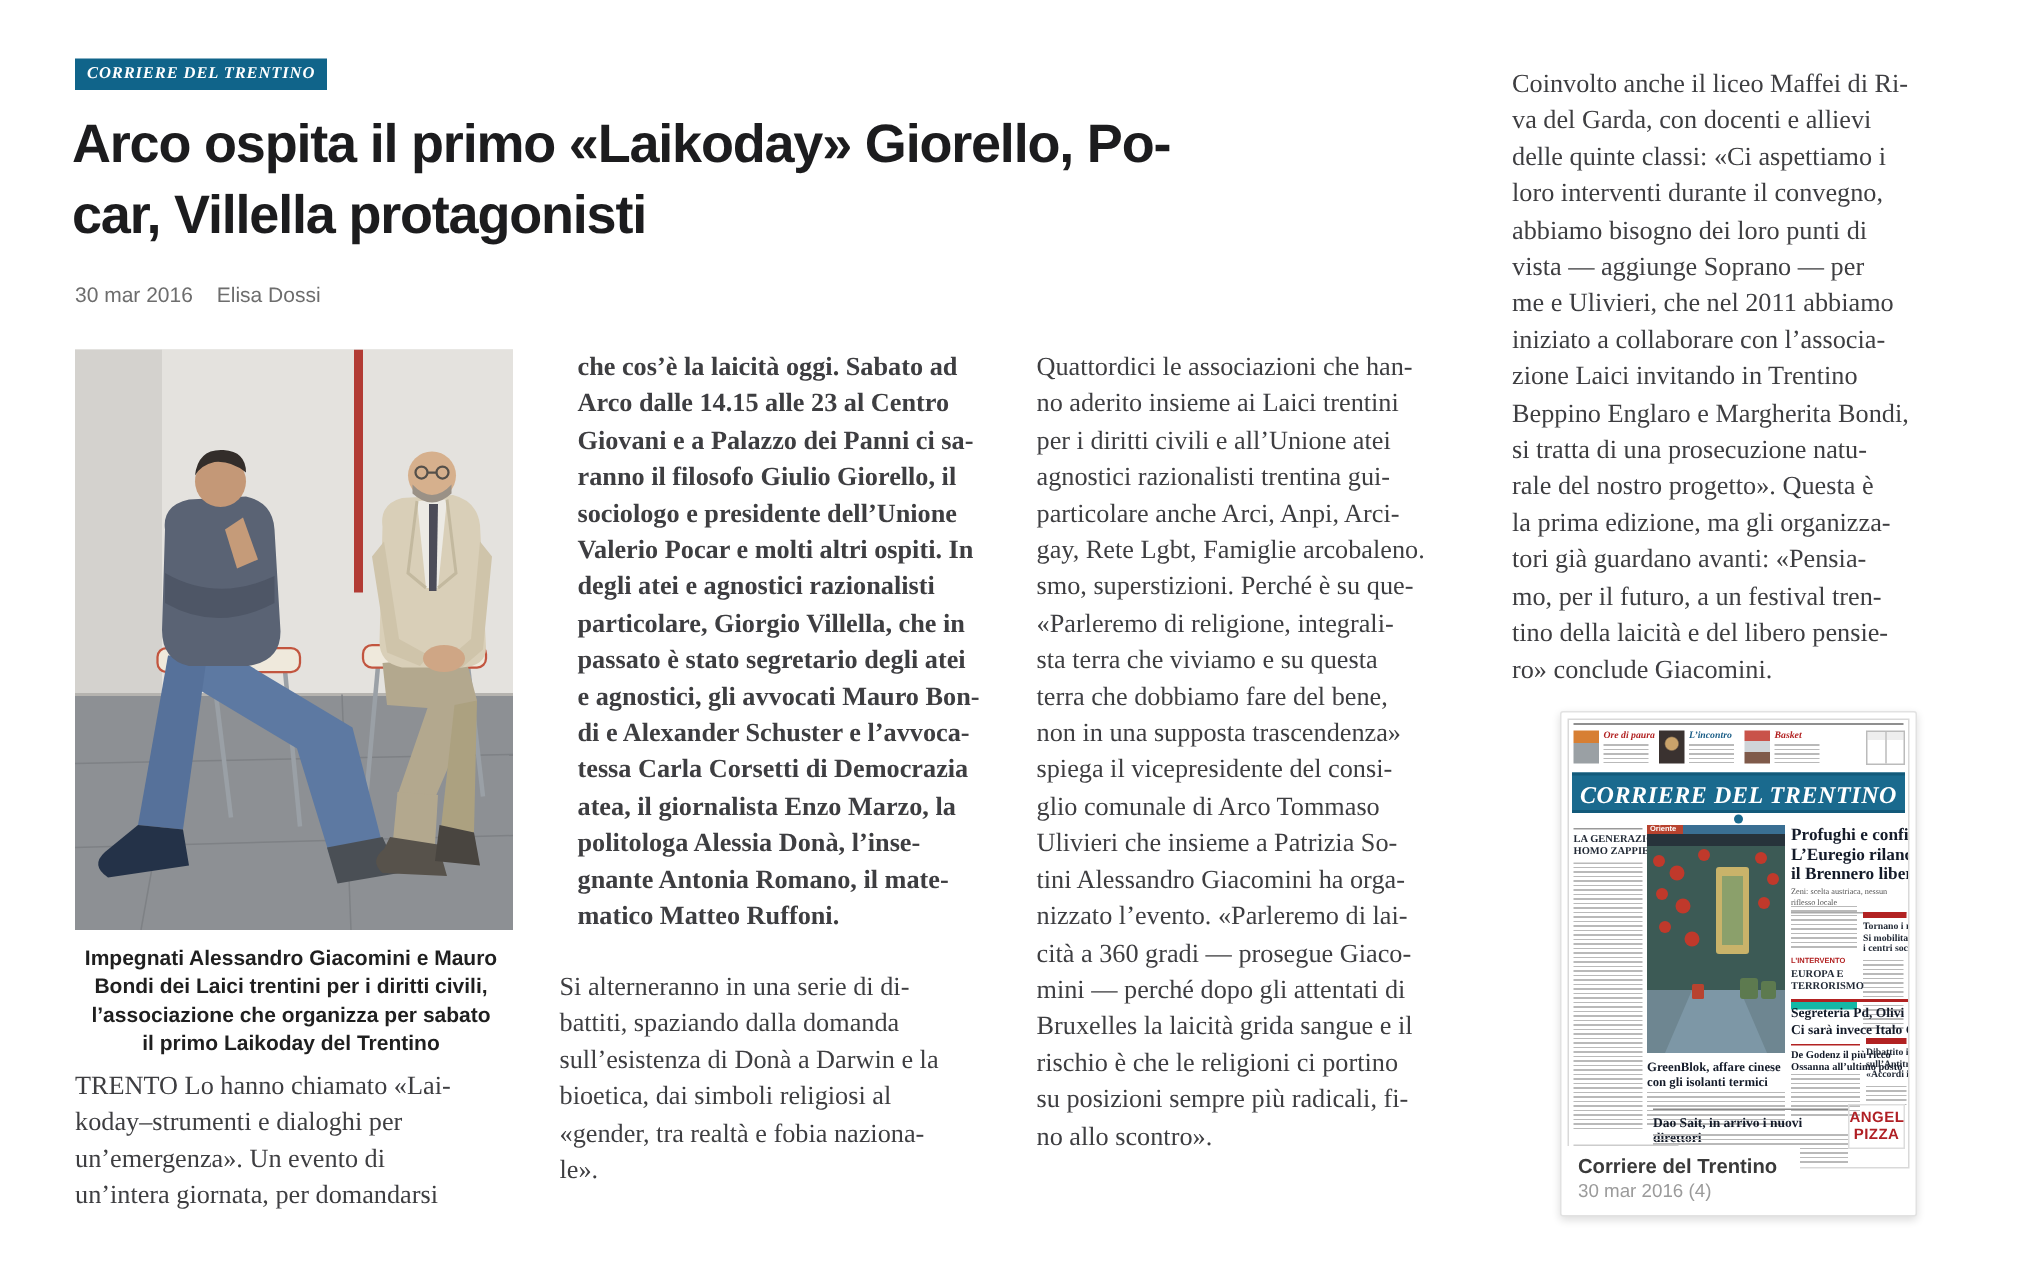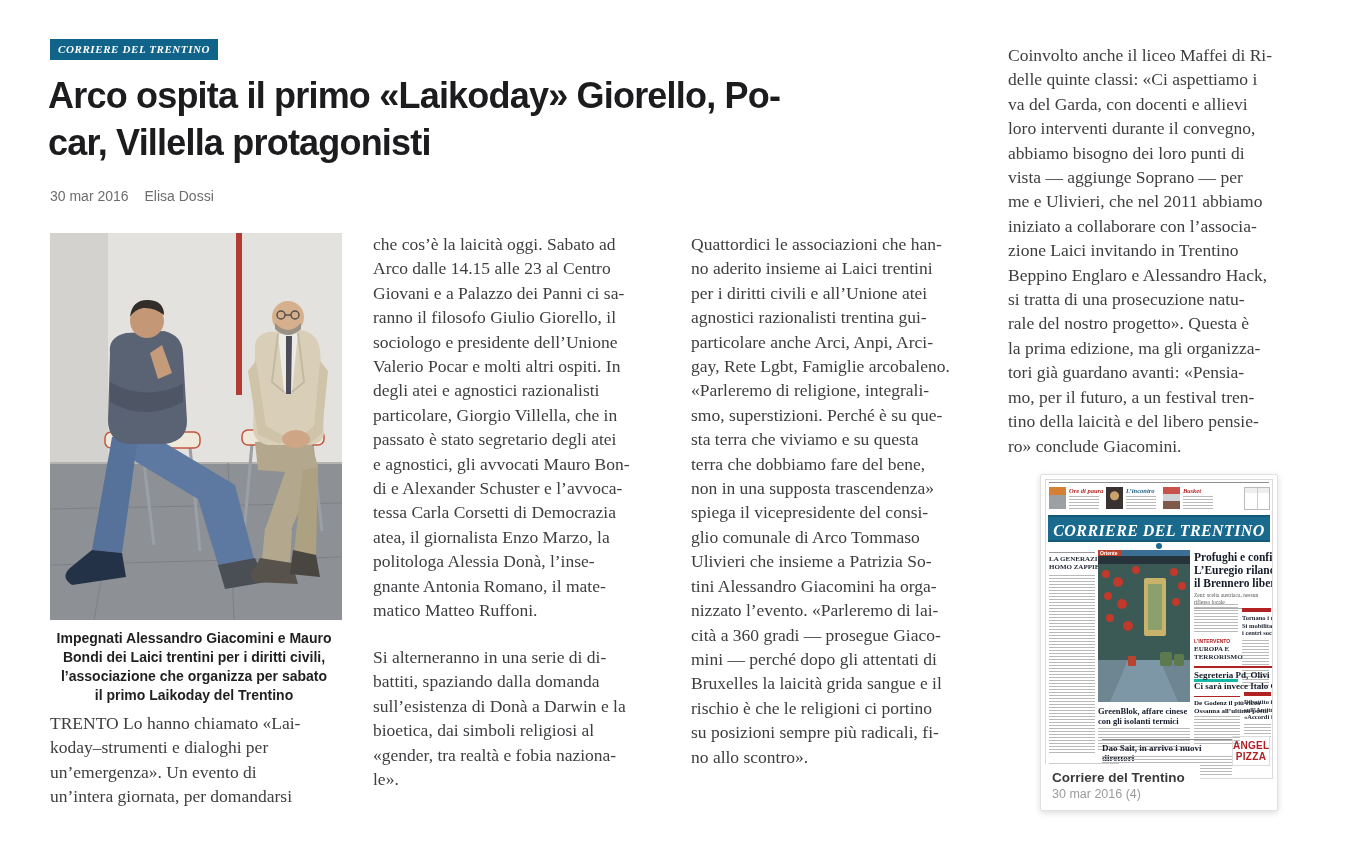--- a/index.html
+++ b/index.html
@@ -16,21 +16,21 @@
            font-size:11px; letter-spacing:.6px; padding:4px 8px 5px; }
   #headline { left:48px; top:72px; width:920px; color:#1c1c1e;
               font-weight:bold; font-size:36px; line-height:47px; letter-spacing:-0.8px; }
   #meta { left:50px; top:188px; font-size:14px; color:#6d6d6d; }
   #meta span { margin-right:12px;text-align:center; }
 
   
   .bodycol { font-family:"Liberation Serif", serif; font-size:17.5px;
              line-height:24.4px; color:#3e3e41; width:310px; }
   #col1   { left:50px;  top:711px; }
-  #col2a  { left:373px; top:232px; }
+  #col2a  { left:385px; top:232px;font-weight:bold; }
   #col2b  { left:373px; top:645px; }
   #col3   { left:691px; top:232px; }
   #col4   { left:1008px; top:43px; }
 
   
   #photo { left:50px; top:233px; width:292px; height:387px; background:#dedcd8; }
   #photo-caption { left:44px; top:629px; width:300px; text-align:center;
                    font-weight:bold; font-size:14px; line-height:19px; color:#1f1f1f; }
   #photo-caption .l { white-space:nowrap; }
 
@@ -79,21 +79,21 @@
             font-size:5.5px; line-height:7px; color:#555;
             border-bottom:1px solid #aaa; padding-bottom:2px; }
   #np-box1 { position:absolute; left:196px; top:128px; width:29px;
              font-weight:bold; font-size:6.5px; line-height:7.5px; color:#222a36; }
   .redtag { height:4px; background:#b22222; margin-bottom:2px; }
   #np-intervento { position:absolute; left:148px; top:158px; width:44px;
                    font-size:5px; color:#b22222; font-weight:bold;
                    font-family:"Liberation Sans",sans-serif; }
   #np-europa { position:absolute; left:148px; top:165px; width:44px;
                font-weight:bold; font-size:7px; line-height:8px; color:#222a36;
-               border-bottom:3px solid #14b8a6; padding-bottom:18px; }
+               border-bottom:7px solid #14b8a6; padding-bottom:5px; }
   #np-pd { position:absolute; left:148px; top:186px; width:78px;
            font-weight:bold; font-size:9px; line-height:10.5px; color:#141b29;
            border-top:2px solid #b22222; padding-top:2px; }
   #np-greenblok { position:absolute; left:52px; top:226px; width:92px;
                   font-weight:bold; font-size:8.5px; line-height:10px; color:#141b29; }
   #np-godenz { position:absolute; left:148px; top:216px; width:46px;
                font-weight:bold; font-size:7px; line-height:8px; color:#141b29;
                border-top:1px solid #b22222; padding-top:2px; }
   #np-box2 { position:absolute; left:198px; top:212px; width:27px;
              font-weight:bold; font-size:6.5px; line-height:7.5px; color:#222a36; }
@@ -227,48 +227,48 @@
       <span class="l">«gender, tra realtà e fobia naziona-</span>
       <span class="l">le».</span>
     </div>
   <div id="col3" class="abs bodycol">
       <span class="l">Quattordici le associazioni che han-</span>
       <span class="l">no aderito insieme ai Laici trentini</span>
       <span class="l">per i diritti civili e all’Unione atei</span>
       <span class="l">agnostici razionalisti trentina gui-</span>
       <span class="l">particolare anche Arci, Anpi, Arci-</span>
       <span class="l">gay, Rete Lgbt, Famiglie arcobaleno.</span>
+      <span class="l">smo, superstizioni. Perché è su que-</span>
       <span class="l">«Parleremo di religione, integrali-</span>
-      <span class="l">smo, superstizioni. Perché è su que-</span>
       <span class="l">sta terra che viviamo e su questa</span>
       <span class="l">terra che dobbiamo fare del bene,</span>
       <span class="l">non in una supposta trascendenza»</span>
       <span class="l">spiega il vicepresidente del consi-</span>
       <span class="l">glio comunale di Arco Tommaso</span>
       <span class="l">Ulivieri che insieme a Patrizia So-</span>
       <span class="l">tini Alessandro Giacomini ha orga-</span>
       <span class="l">nizzato l’evento. «Parleremo di lai-</span>
       <span class="l">cità a 360 gradi — prosegue Giaco-</span>
       <span class="l">mini — perché dopo gli attentati di</span>
       <span class="l">Bruxelles la laicità grida sangue e il</span>
       <span class="l">rischio è che le religioni ci portino</span>
       <span class="l">su posizioni sempre più radicali, fi-</span>
       <span class="l">no allo scontro».</span>
     </div>
   <div id="col4" class="abs bodycol">
       <span class="l">Coinvolto anche il liceo Maffei di Ri-</span>
+      <span class="l">va del Garda, con docenti e allievi</span>
       <span class="l">delle quinte classi: «Ci aspettiamo i</span>
-      <span class="l">va del Garda, con docenti e allievi</span>
       <span class="l">loro interventi durante il convegno,</span>
       <span class="l">abbiamo bisogno dei loro punti di</span>
       <span class="l">vista — aggiunge Soprano — per</span>
       <span class="l">me e Ulivieri, che nel 2011 abbiamo</span>
       <span class="l">iniziato a collaborare con l’associa-</span>
       <span class="l">zione Laici invitando in Trentino</span>
-      <span class="l">Beppino Englaro e Alessandro Hack,</span>
+      <span class="l">Beppino Englaro e Margherita Bondi,</span>
       <span class="l">si tratta di una prosecuzione natu-</span>
       <span class="l">rale del nostro progetto». Questa è</span>
       <span class="l">la prima edizione, ma gli organizza-</span>
       <span class="l">tori già guardano avanti: «Pensia-</span>
       <span class="l">mo, per il futuro, a un festival tren-</span>
       <span class="l">tino della laicità e del libero pensie-</span>
       <span class="l">ro» conclude Giacomini.</span>
     </div>
 
   <div id="thumb-card" class="abs">

